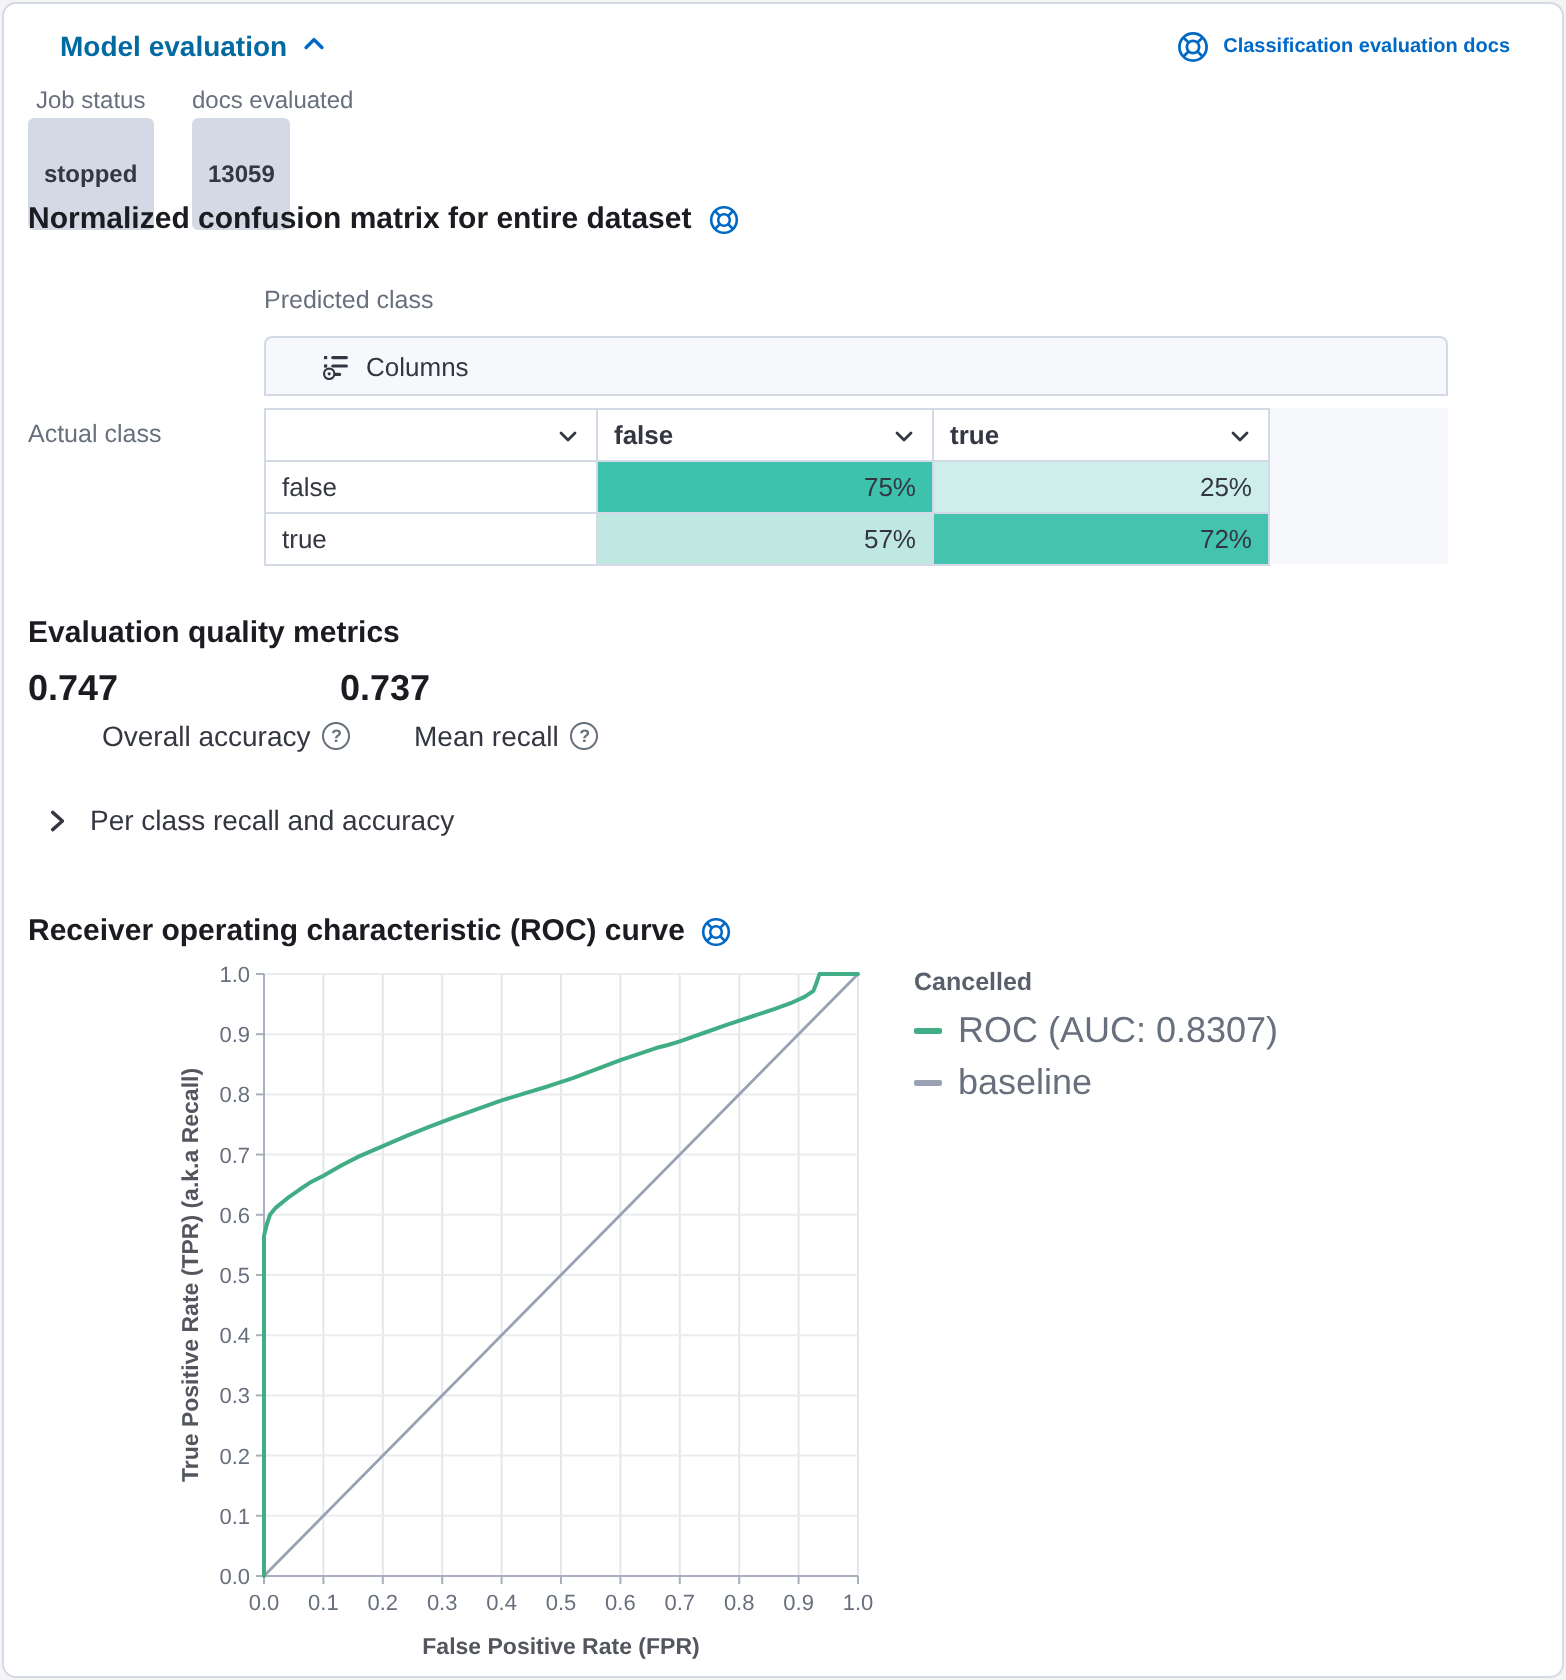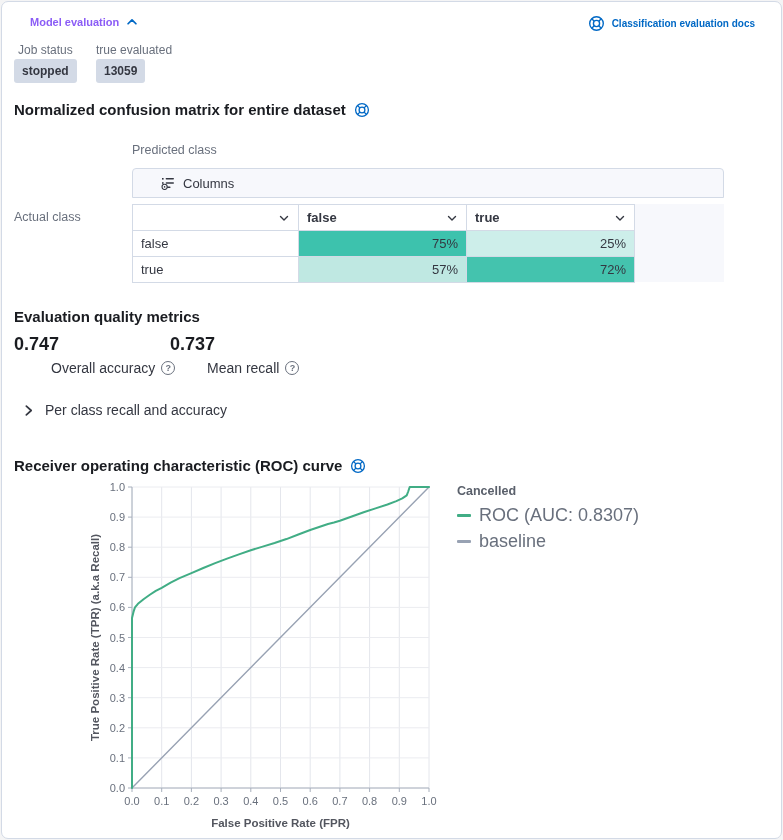--- a/index.html
+++ b/index.html
@@ -3,25 +3,25 @@
 <meta charset="utf-8">
 <style>
   * { margin:0; padding:0; box-sizing:border-box; }
   html,body { width:783px; height:840px; }
   body { font-family:"Liberation Sans", sans-serif; background:#f4f4f5; position:relative; }
   .panel {
     position:absolute; left:1px; top:1px; width:781px; height:838px;
     background:#ffffff; border:1px solid #d3dae6; border-radius:7px; overflow:hidden;
   }
   .abs { position:absolute; }
-  .hdr-link { color:#8b5cf6; font-size:11px; font-weight:700; display:flex; align-items:center; gap:6px; cursor:pointer; }
+  .hdr-link { color:#0369a1; font-size:14px; font-weight:700; display:flex; align-items:flex-start; gap:6px; cursor:pointer; }
   .hdr-link-right { color:#0068c5; font-size:10px; font-weight:600; display:flex; align-items:center; gap:7px; cursor:pointer; }
   .stat-label { font-size:12px; color:#69707d; }
   .badge { display:inline-block; background:#d3dae6; color:#343741; font-size:12px; font-weight:700;
-           border-radius:3px; padding:4px 8px; line-height:16px; }
+           border-radius:3px; padding:20px 8px; line-height:16px; }
   .section-h { font-size:15px; font-weight:700; color:#1a1c21; display:flex; align-items:center; gap:8px; }
   .gray-label { font-size:12.5px; color:#69707d; }
   .grid-toolbar {
     background:#f7f8fc; border:1px solid #d3dae6; border-radius:4px 4px 0 0;
     display:flex; align-items:center; padding:0 20px;
   }
   .toolbar-btn { display:flex; align-items:center; gap:8px; font-size:13px; color:#343741; cursor:pointer; padding:4px 8px; }
   .cmx-table { border-collapse:collapse; table-layout:fixed; }
   .cmx-table th, .cmx-table td {
     border:1px solid #d3dae6; font-size:13px; color:#343741; padding:0 8px; height:26px;
@@ -61,21 +61,21 @@
         <path d="M3.5 3.5 L5.9 5.9 M12.5 3.5 L10.1 5.9 M3.5 12.5 L5.9 10.1 M12.5 12.5 L10.1 10.1"></path>
       </svg>
     </span>
     <span>Classification evaluation docs</span>
   </div>
 
   <div class="abs stat-label" style="left:16px; top:41px;">Job status</div>
   <div class="abs" style="left:12px; top:57px;">
     <span class="badge">stopped</span>
   </div>
-  <div class="abs stat-label" style="left:94px; top:41px;">true evaluated</div>
+  <div class="abs stat-label" style="left:94px; top:41px;">docs evaluated</div>
   <div class="abs" style="left:94px; top:57px;">
     <span class="badge">13059</span>
   </div>
 
   <div class="abs section-h" style="left:12px; top:99px;">
     <span>Normalized confusion matrix for entire dataset</span>
     <span>
       <svg width="16" height="16" viewBox="0 0 16 16" fill="none" stroke="#0068c5" stroke-width="1.3">
         <circle cx="8" cy="8" r="6.4"></circle>
           <circle cx="8" cy="8" r="2.9"></circle>

